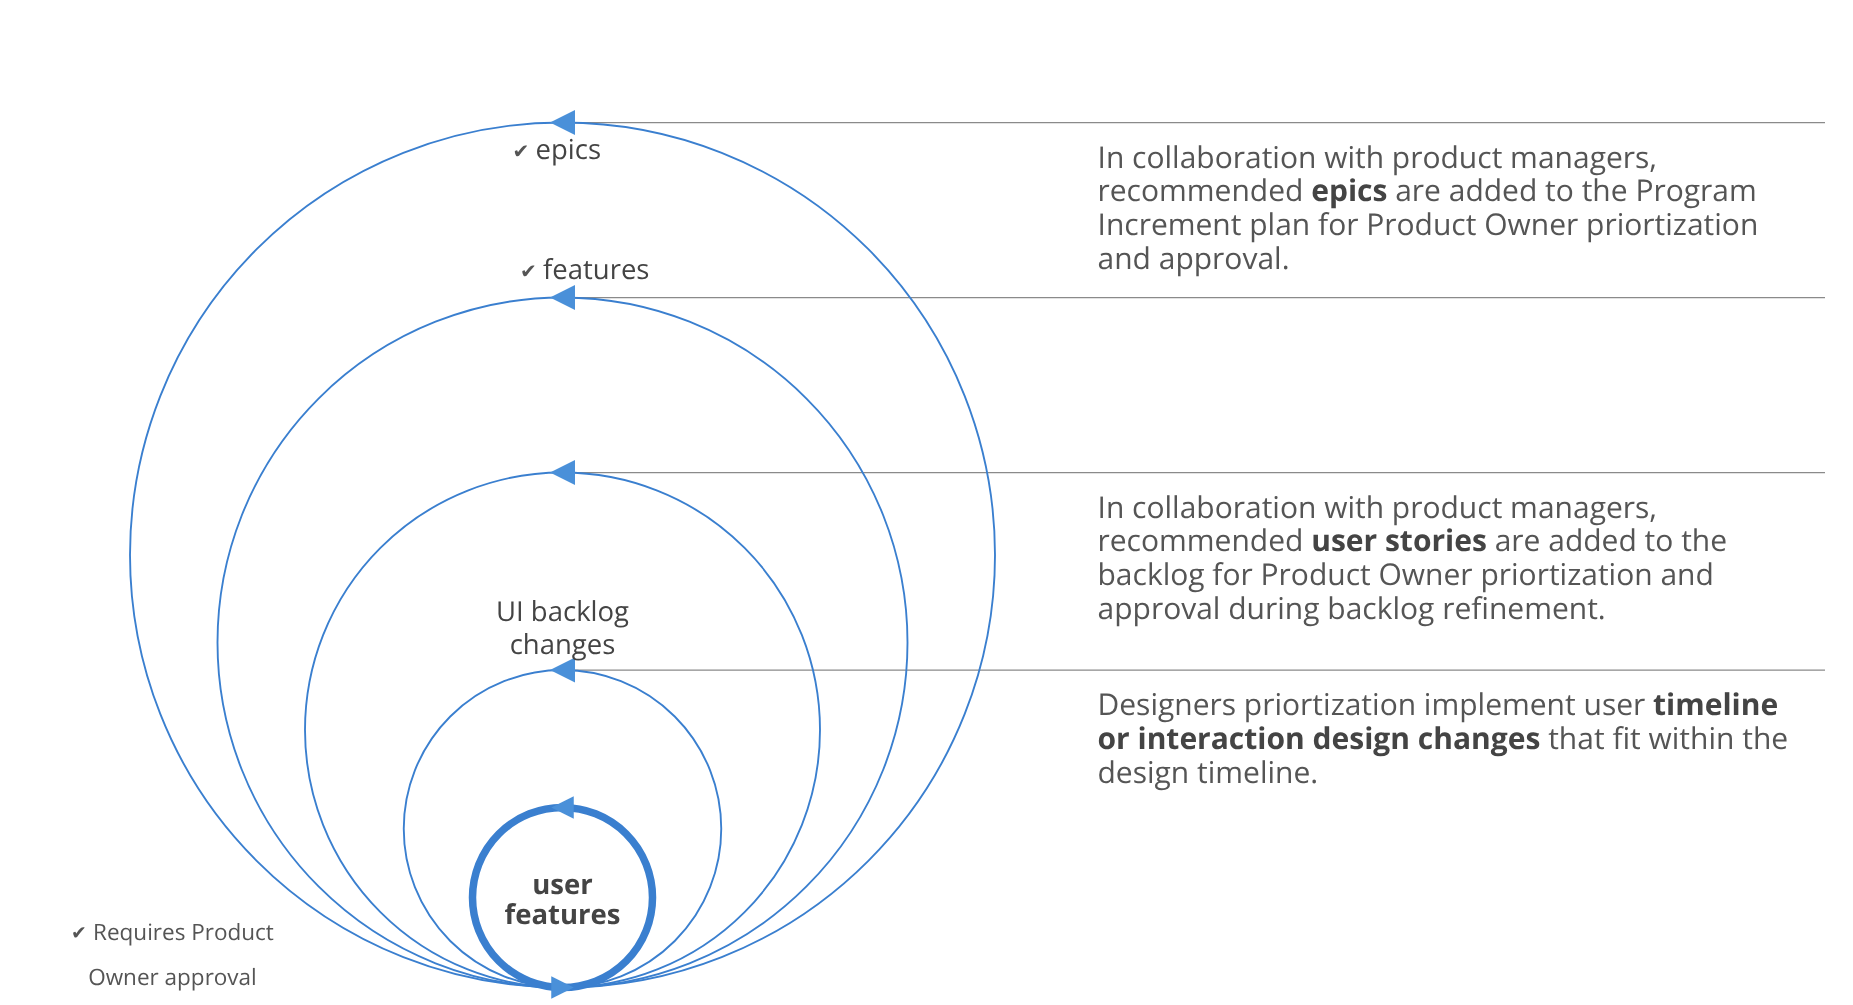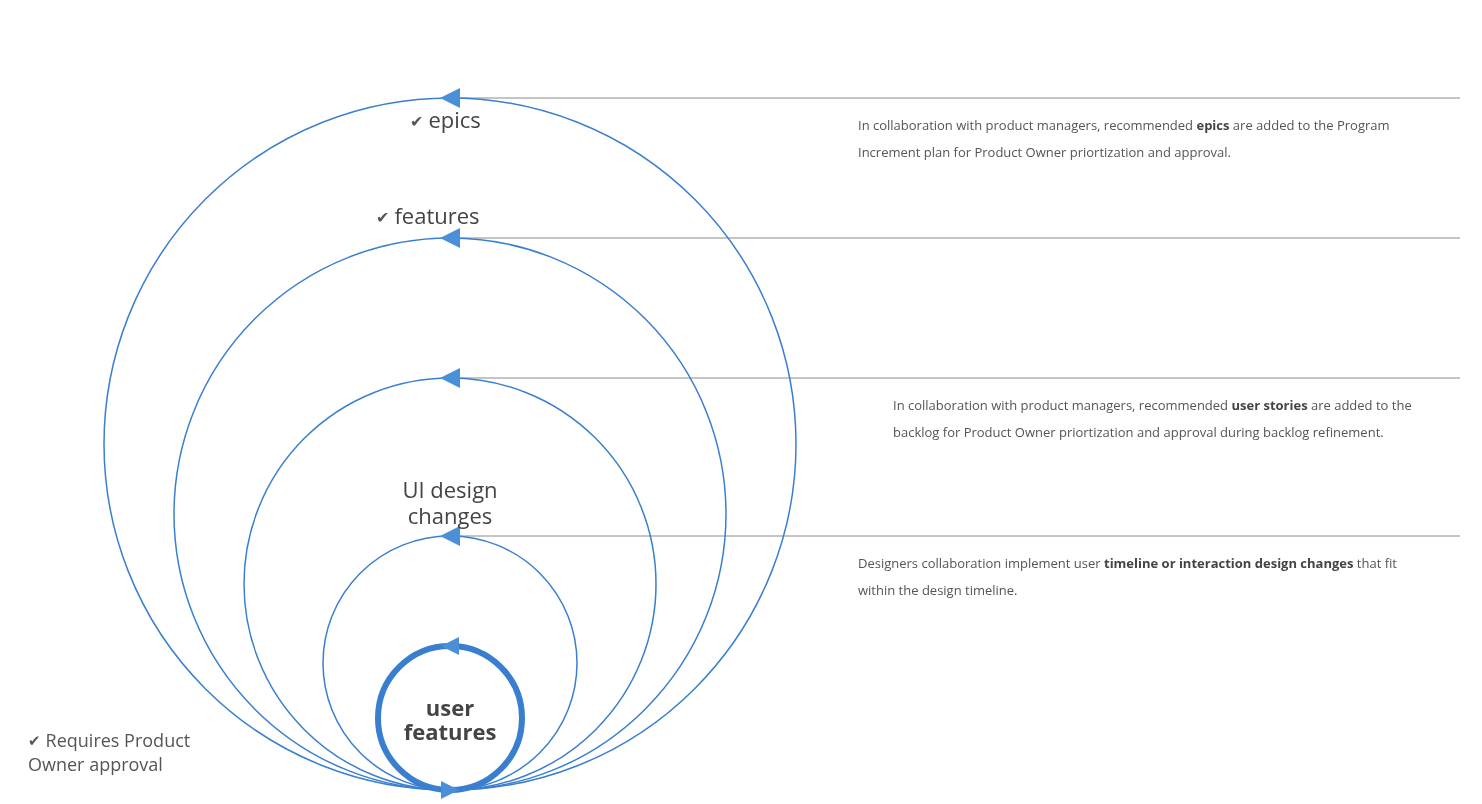--- a/index.html
+++ b/index.html
@@ -38,35 +38,36 @@
     position: absolute;
     font-size: 22px;
     font-weight: 700;
     color: #444;
     text-align: center;
     width: 140px;
     line-height: 24px;
   }
   .desc {
     position: absolute;
-    left: 858px;
+    left: 878px;
     width: 560px;
-    font-size: 13px;
+    font-size: 24px;
     line-height: 27px;
     color: #555;
   }
   .desc b { font-weight: 700; color: #444; }
   .legend {
     position: absolute;
-    left: 28px;
+    left: 38px;
     top: 728px;
     width: 200px;
     font-size: 18px;
-    line-height: 24px;
+    line-height: 36px;
     color: #555;
+    text-align: center;
   }
   .legend .check {
     display: inline-block;
     color: #555;
     font-size: 15px;
     margin-right: 5px;
     vertical-align: 1px;
   }
 </style>
 </head>
@@ -111,42 +112,42 @@
 
     <polygon points="459,637 459,655 441,646" fill="#4a90d9"></polygon>
 
     <polygon points="441,781 441,799 459,790" fill="#4a90d9"></polygon>
   </svg>
 
   <div class="label" style="left:410px; top:62px;margin-top:44px;">
     <span class="check">✔</span><span>epics</span>
   </div>
 
-  <div class="label" style="left:376px; top:202px;">
+  <div class="label" style="left:416px; top:202px;">
     <span class="check">✔</span><span>features</span>
   </div>
 
 
   <div class="label multi" style="left:380px; top:476px;">
-    <span>UI design</span><br>
+    <span>UI backlog</span><br>
     <span>changes</span>
   </div>
 
   <div class="center-label" style="left:380px; top:695px;">
     <span>user</span><br>
     <span>features</span>
   </div>
 
   <div class="desc" style="top:112px;">
     <span>In collaboration with product managers, recommended </span><b>epics</b><span> are added to the Program Increment plan for Product Owner priortization and approval.</span>
   </div>
-  <div class="desc" style="top:392px;margin-left:35px;">
+  <div class="desc" style="top:392px;">
     <span>In collaboration with product managers, recommended </span><b>user stories</b><span> are added to the backlog for Product Owner priortization and approval during backlog refinement.</span>
   </div>
   <div class="desc" style="top:550px;">
-    <span>Designers collaboration implement user </span><b>timeline or interaction design changes</b><span>  that fit within the design timeline.</span>
+    <span>Designers priortization implement user </span><b>timeline or interaction design changes</b><span>  that fit within the design timeline.</span>
   </div>
 
   <div class="legend">
     <span class="check">✔</span><span>Requires Product Owner approval</span>
   </div>
 
 </div>
 
 </body></html>

